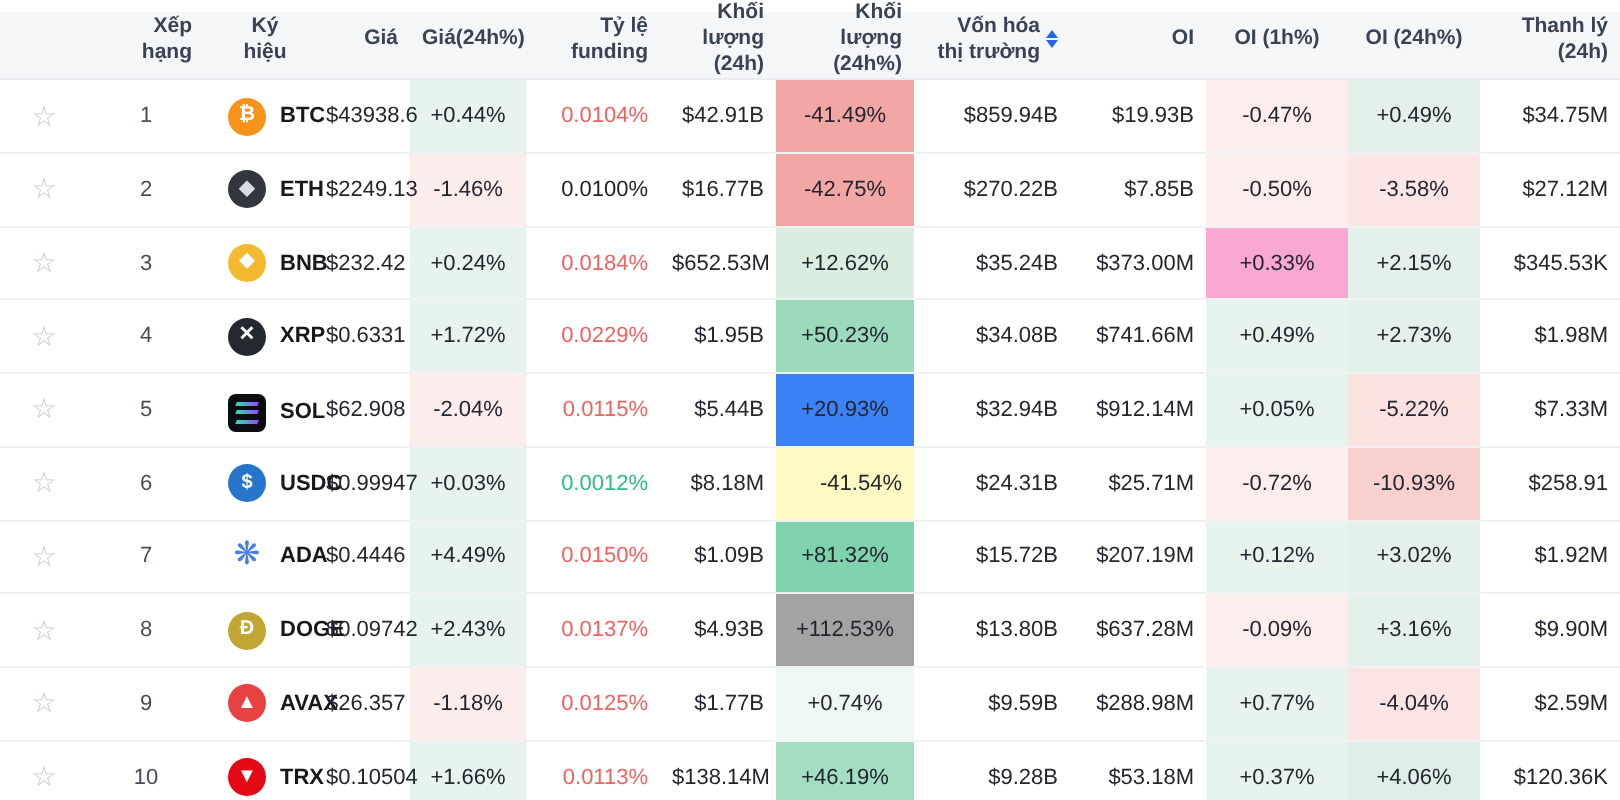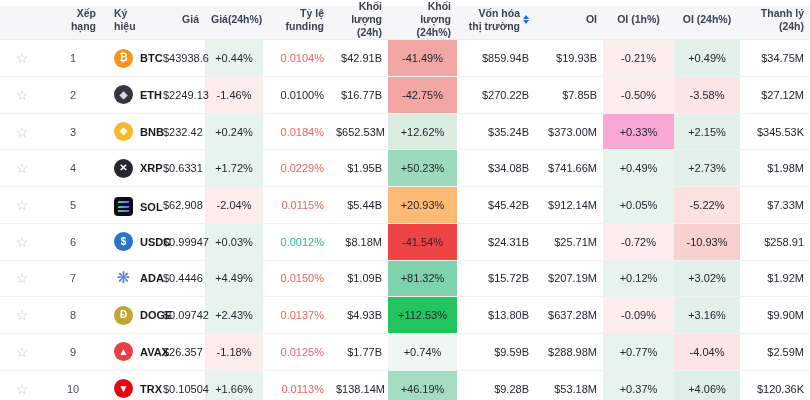--- a/index.html
+++ b/index.html
@@ -28,21 +28,21 @@
     justify-content:center;align-items:center;gap:2px;}
   .coin.sol i{display:block;width:11px;height:2.4px;background:linear-gradient(90deg,#2ce5a7,#9945ff);
     transform:skewX(-22deg);}
   th.mcap-h{vertical-align:middle;}
   .mcap-flex{display:flex;align-items:center;justify-content:flex-end;gap:3px;}
   .mcap-txt{display:inline-block;max-width:62px;text-align:right;}
   .sort{display:inline-flex;flex-direction:column;gap:1px;}
   .sort i{display:block;width:0;height:0;border-left:3.5px solid transparent;border-right:3.5px solid transparent;}
   .sort .up{border-bottom:4px solid var(--sort,#2264e5);}
   .sort .dn{border-top:4px solid var(--sort,#2264e5);}
-  td.symcell{padding-left:12px;} th.symhead{padding-left:12px;}
+  td.symcell{padding-left:12px;} th.symhead{padding-left:12px;text-align:center;}
 </style>
 </head>
 <body>
 
 <table>
   <colgroup>
     <col style="width:44px">
       <col style="width:58px">
       <col style="width:55px">
     <col style="width:48px">
@@ -89,21 +89,21 @@
             <span class="coin" style="background: rgb(247, 147, 26); color: rgb(255, 255, 255);">₿</span>
             <span class="symlabel">BTC</span>
           </span></td>
         <td class="num">$43938.6</td>
         <td class="pct" style="background: rgb(231, 243, 237);">+0.44%</td>
         <td class="num fund" style="color: rgb(240, 98, 95);">0.0104%</td>
         <td class="num">$42.91B</td>
         <td class="pct" style="background: rgb(243, 167, 164);">-41.49%</td>
         <td class="num">$859.94B</td>
         <td class="num">$19.93B</td>
-        <td class="pct" style="background: rgb(253, 237, 236);">-0.21%</td>
+        <td class="pct" style="background: rgb(253, 237, 236);">-0.47%</td>
         <td class="pct" style="background: rgb(227, 241, 234);">+0.49%</td>
         <td class="num">$34.75M</td>
       </tr>
       <tr>
         <td class="c"><span class="star">☆</span></td>
         <td class="c rank">2</td>
         <td class="l symcell"><span class="symwrap">
             <span class="coin" style="background: rgb(51, 54, 63); color: rgb(216, 219, 227);">◆</span>
             <span class="symlabel">ETH</span>
           </span></td>
@@ -162,39 +162,39 @@
               <i></i>
               <i></i>
               <i></i>
             </span>
             <span class="symlabel">SOL</span>
           </span></td>
         <td class="num">$62.908</td>
         <td class="pct" style="background: rgb(252, 237, 236);">-2.04%</td>
         <td class="num fund" style="color: rgb(240, 98, 95);">0.0115%</td>
         <td class="num">$5.44B</td>
-        <td class="pct" style="background: #fdba74;">+20.93%</td>
-        <td class="num">$45.42B</td>
+        <td class="pct" style="background: #3b82f6;">+20.93%</td>
+        <td class="num">$32.94B</td>
         <td class="num">$912.14M</td>
         <td class="pct" style="background: rgb(231, 243, 237);">+0.05%</td>
         <td class="pct" style="background: rgb(251, 225, 224);">-5.22%</td>
         <td class="num">$7.33M</td>
       </tr>
       <tr>
         <td class="c"><span class="star">☆</span></td>
         <td class="c rank">6</td>
         <td class="l symcell"><span class="symwrap">
             <span class="coin" style="background: rgb(39, 117, 202); color: rgb(255, 255, 255);">$</span>
             <span class="symlabel">USDC</span>
           </span></td>
         <td class="num">$0.99947</td>
         <td class="pct" style="background: rgb(231, 243, 237);">+0.03%</td>
         <td class="num fund" style="color: rgb(46, 189, 133);">0.0012%</td>
         <td class="num">$8.18M</td>
-        <td class="pct" style="background: #ef4444;">-41.54%</td>
+        <td class="pct" style="background: #fef9c3; text-align: right;">-41.54%</td>
         <td class="num">$24.31B</td>
         <td class="num">$25.71M</td>
         <td class="pct" style="background: rgb(253, 237, 236);">-0.72%</td>
         <td class="pct" style="background: rgb(248, 208, 206); text-align: center;">-10.93%</td>
         <td class="num">$258.91</td>
       </tr>
       <tr>
         <td class="c"><span class="star">☆</span></td>
         <td class="c rank">7</td>
         <td class="l symcell"><span class="symwrap">
@@ -216,21 +216,21 @@
         <td class="c"><span class="star">☆</span></td>
         <td class="c rank">8</td>
         <td class="l symcell"><span class="symwrap">
             <span class="coin" style="background: rgb(194, 166, 51); color: rgb(255, 255, 255);">Ð</span>
             <span class="symlabel">DOGE</span>
           </span></td>
         <td class="num">$0.09742</td>
         <td class="pct" style="background: rgb(231, 243, 237);">+2.43%</td>
         <td class="num fund" style="color: rgb(240, 98, 95);">0.0137%</td>
         <td class="num">$4.93B</td>
-        <td class="pct" style="background: #22c55e;">+112.53%</td>
+        <td class="pct" style="background: #a3a3a3;">+112.53%</td>
         <td class="num">$13.80B</td>
         <td class="num">$637.28M</td>
         <td class="pct" style="background: rgb(253, 237, 236);">-0.09%</td>
         <td class="pct" style="background: rgb(227, 241, 234);">+3.16%</td>
         <td class="num">$9.90M</td>
       </tr>
       <tr>
         <td class="c"><span class="star">☆</span></td>
         <td class="c rank">9</td>
         <td class="l symcell"><span class="symwrap">

